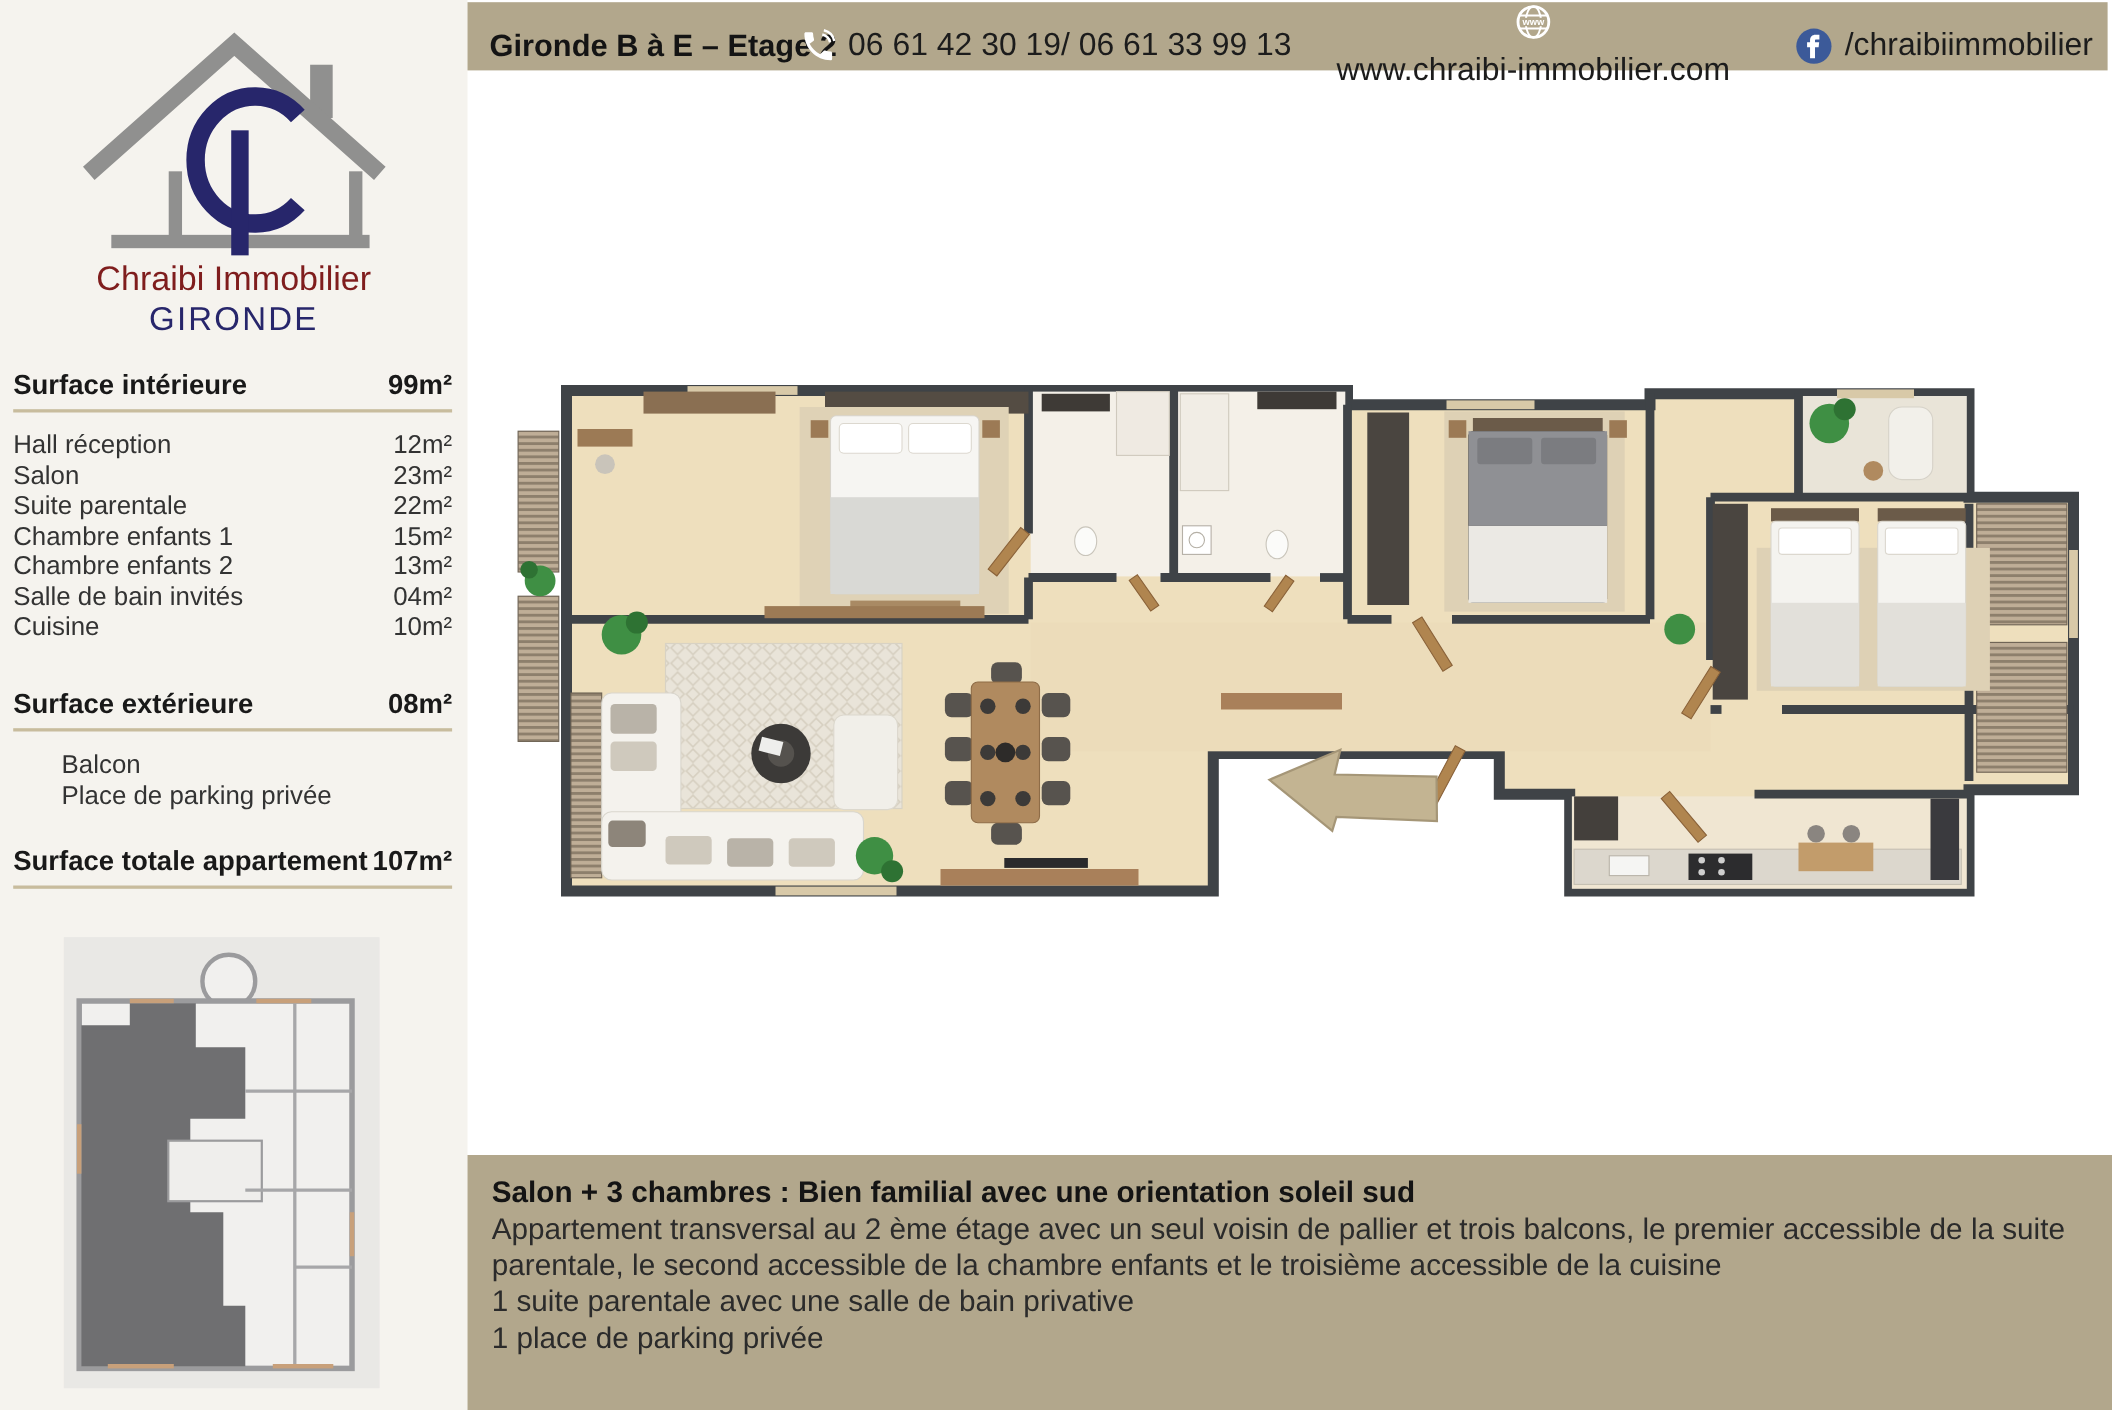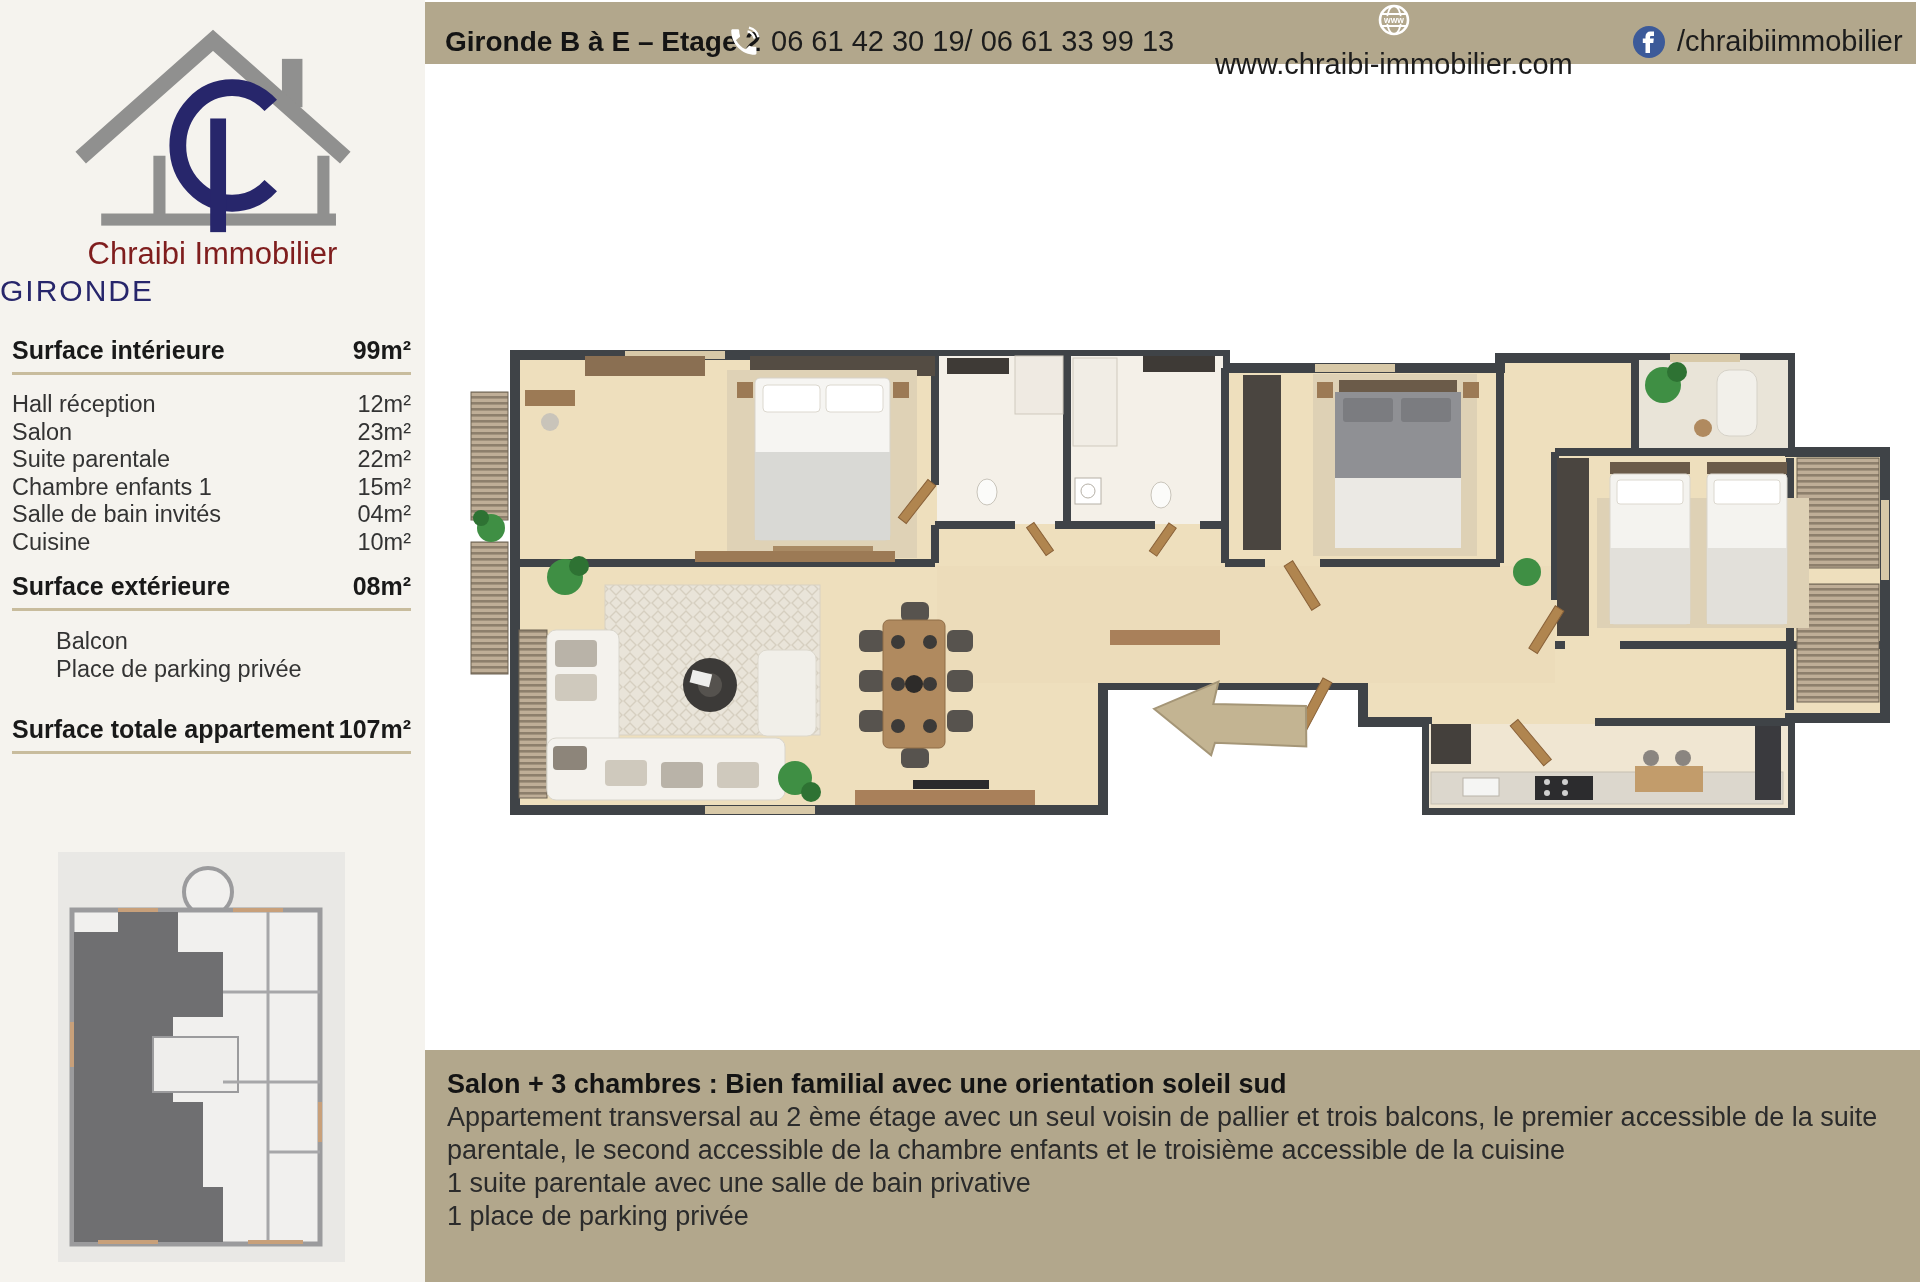--- a/index.html
+++ b/index.html
@@ -2,28 +2,28 @@
 <html><head>
 <meta charset="utf-8">
 <style>
   html,body{margin:0;padding:0;background:#ffffff;}
   .page{position:relative;width:1920px;height:1282px;background:#ffffff;overflow:hidden;
         font-family:"Liberation Sans", sans-serif;color:#222;}
   
   .sidebar{position:absolute;left:0;top:0;width:425px;height:1282px;background:#f5f3ee;}
   .logo-svg{display:block;margin:16px auto 0 auto;}
   .brand-name{margin-top:2px;text-align:center;font-size:31px;color:#7f1d1d;font-weight:400;}
-  .brand-region{margin-top:2px;text-align:left;font-size:30px;letter-spacing:2px;color:#27266b;}
+  .brand-region{margin-top:2px;text-align:center;font-size:30px;letter-spacing:2px;color:#27266b;}
   .surfaces{margin:28px 14px 0 12px;font-size:23.5px;color:#333;}
   .sec-head{display:flex;justify-content:space-between;align-items:baseline;
             font-size:25px;font-weight:bold;color:#191919;
             border-bottom:3px solid #c8bc9d;padding-bottom:7px;}
   .room-list{margin-top:16px;}
   .s-row{display:flex;justify-content:space-between;line-height:27.5px;}
-  .ext-head{margin-top:16px;}
+  .ext-head{margin-top:42px;}
   .ext-list{margin-top:16px;margin-left:44px;}
   .ext-list .s-row{line-height:28px;}
   .tot-head{margin-top:32px;}
   .keyplan{position:absolute;left:58px;top:852px;width:287px;height:410px;background:#e9e8e5;}
   
   .topbar{position:absolute;left:425px;top:2px;width:1491px;height:62px;background:#b2a78c;}
   .topbar .group{position:absolute;top:0;height:79px;display:flex;align-items:center;gap:10px;}
   .tb-title{left:20px;font-size:28px;font-weight:bold;color:#141414;}
   .tb-phone{left:302px;font-size:29px;color:#1c1c1c;}
   .tb-web{left:790px;font-size:29px;color:#1c1c1c;flex-direction:column;}
@@ -73,20 +73,24 @@
             <span>Salon</span>
             <span>23m²</span>
           </div>
         <div class="s-row">
             <span>Suite parentale</span>
             <span>22m²</span>
           </div>
         <div class="s-row">
             <span>Chambre enfants 1</span>
             <span>15m²</span>
+          </div>
+        <div class="s-row">
+            <span>Chambre enfants 2</span>
+            <span>13m²</span>
           </div>
         <div class="s-row">
             <span>Salle de bain invités</span>
             <span>04m²</span>
           </div>
         <div class="s-row">
             <span>Cuisine</span>
             <span>10m²</span>
           </div>
       </div>

